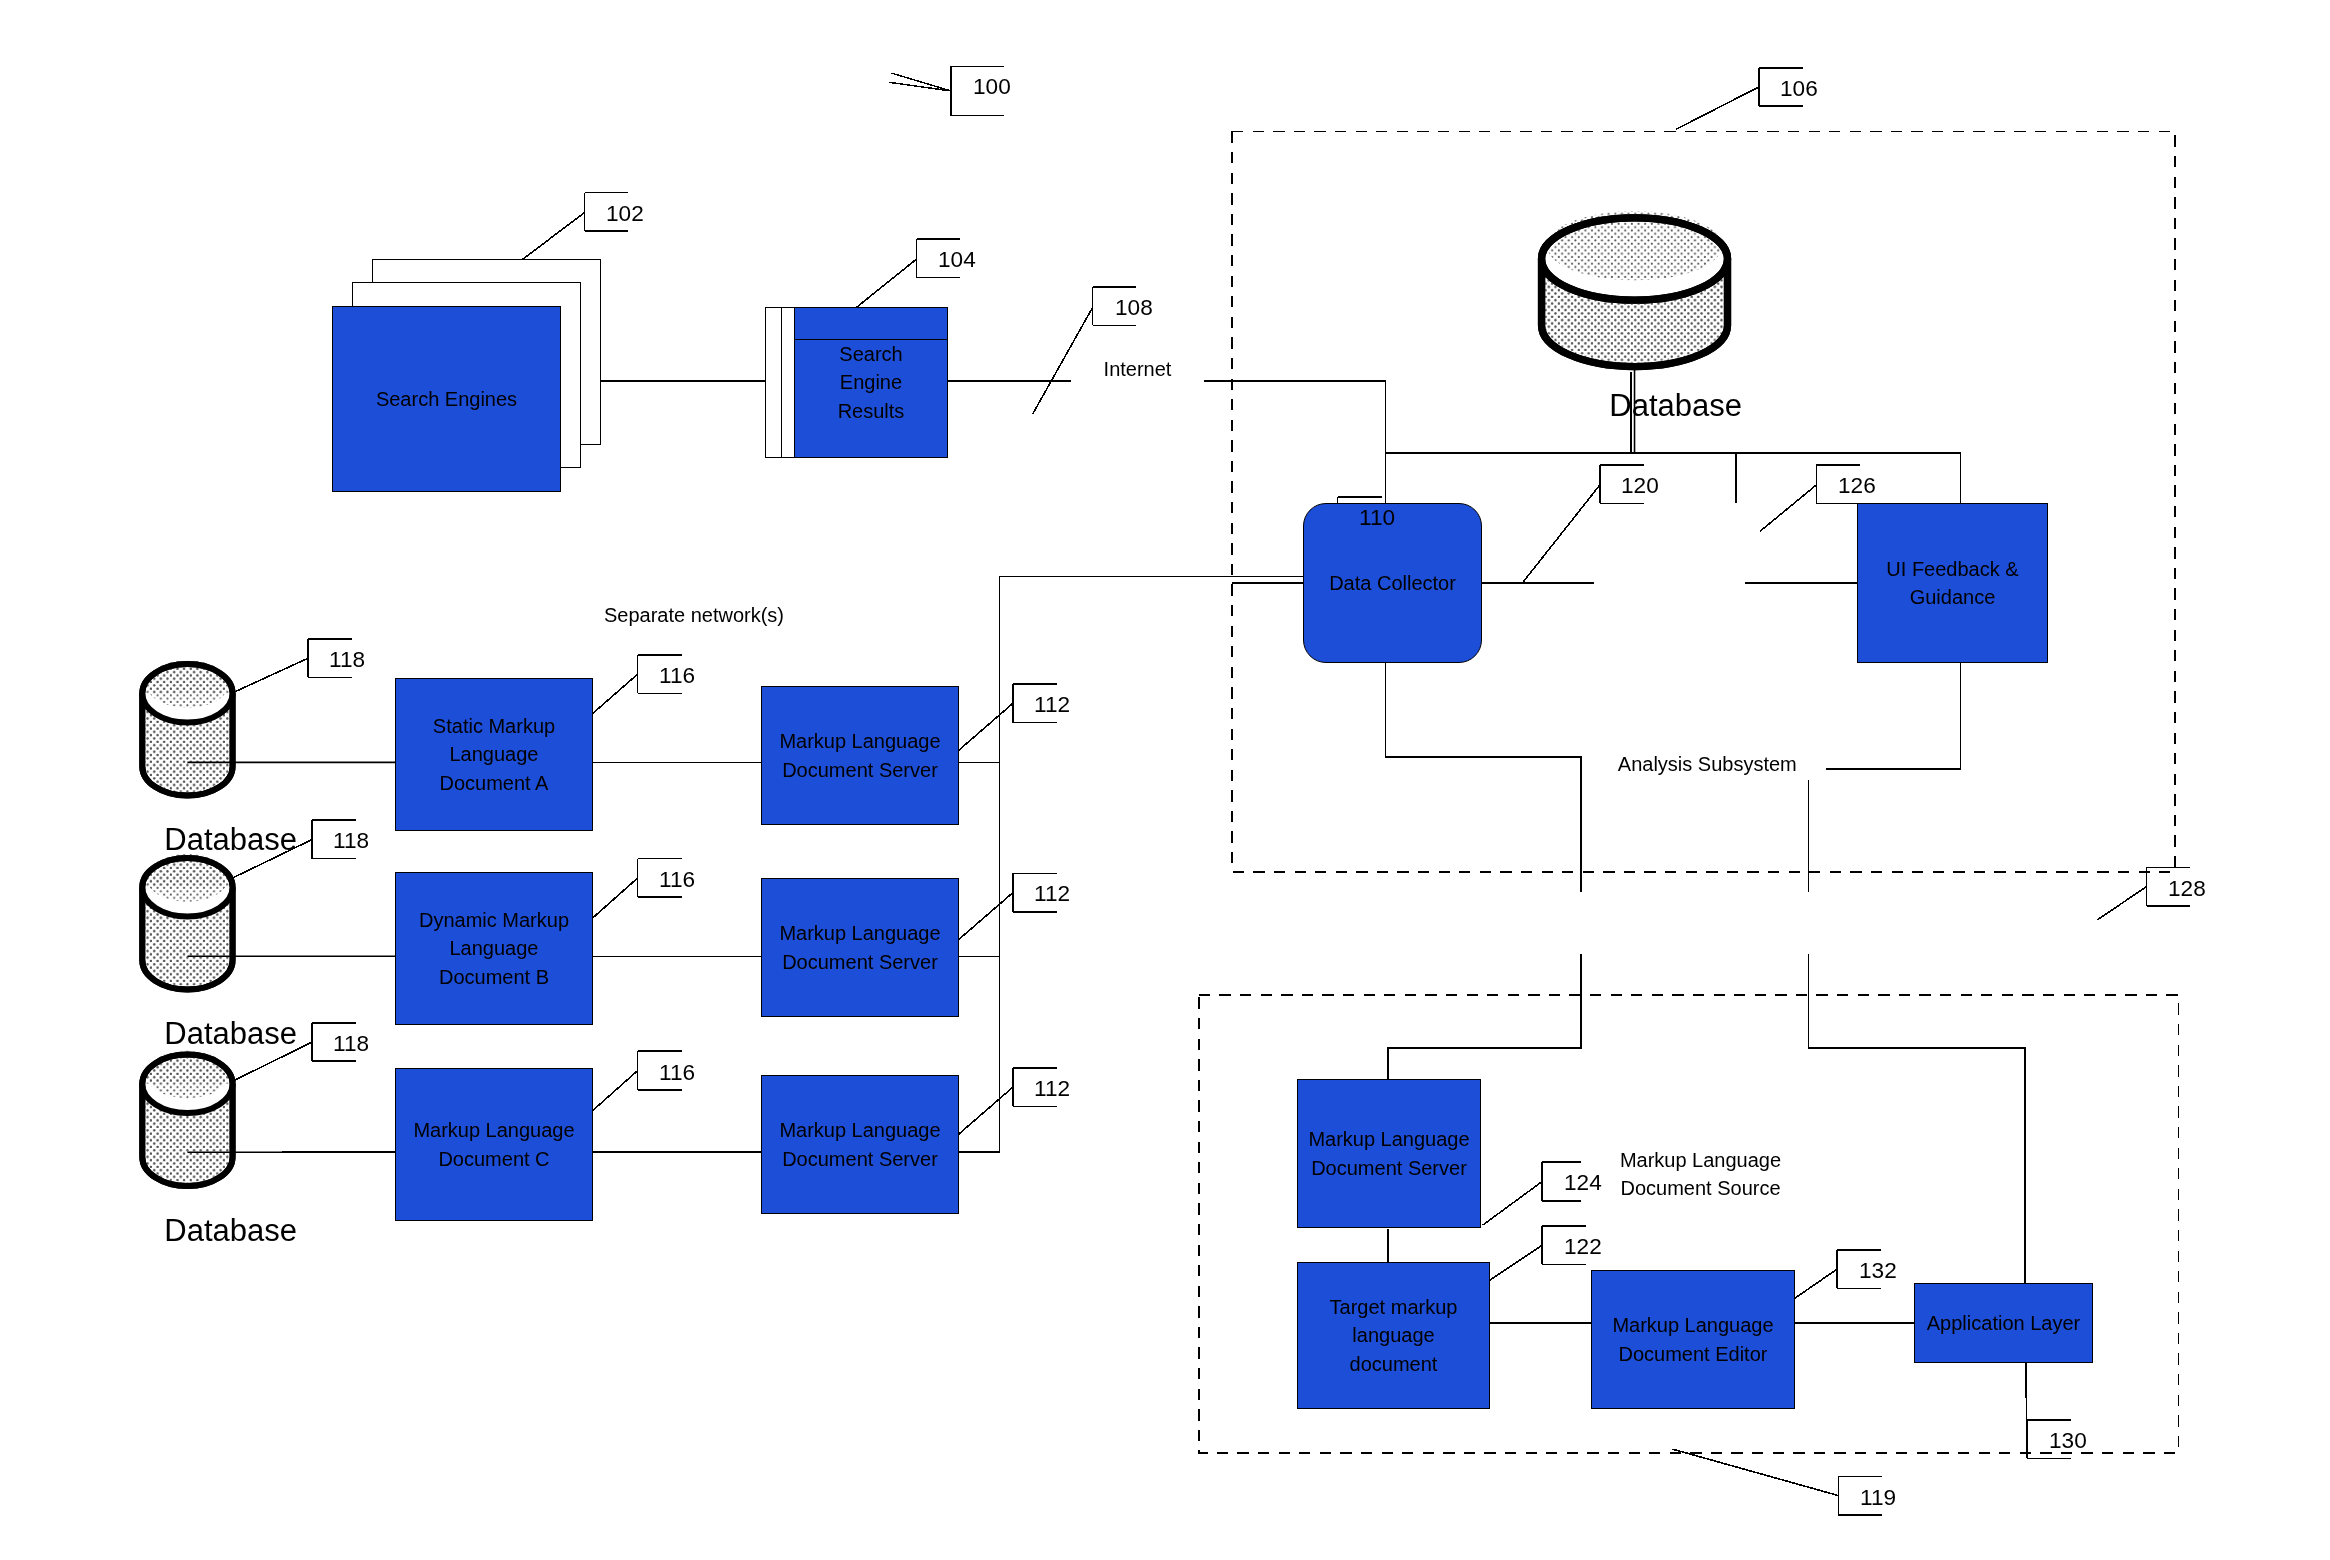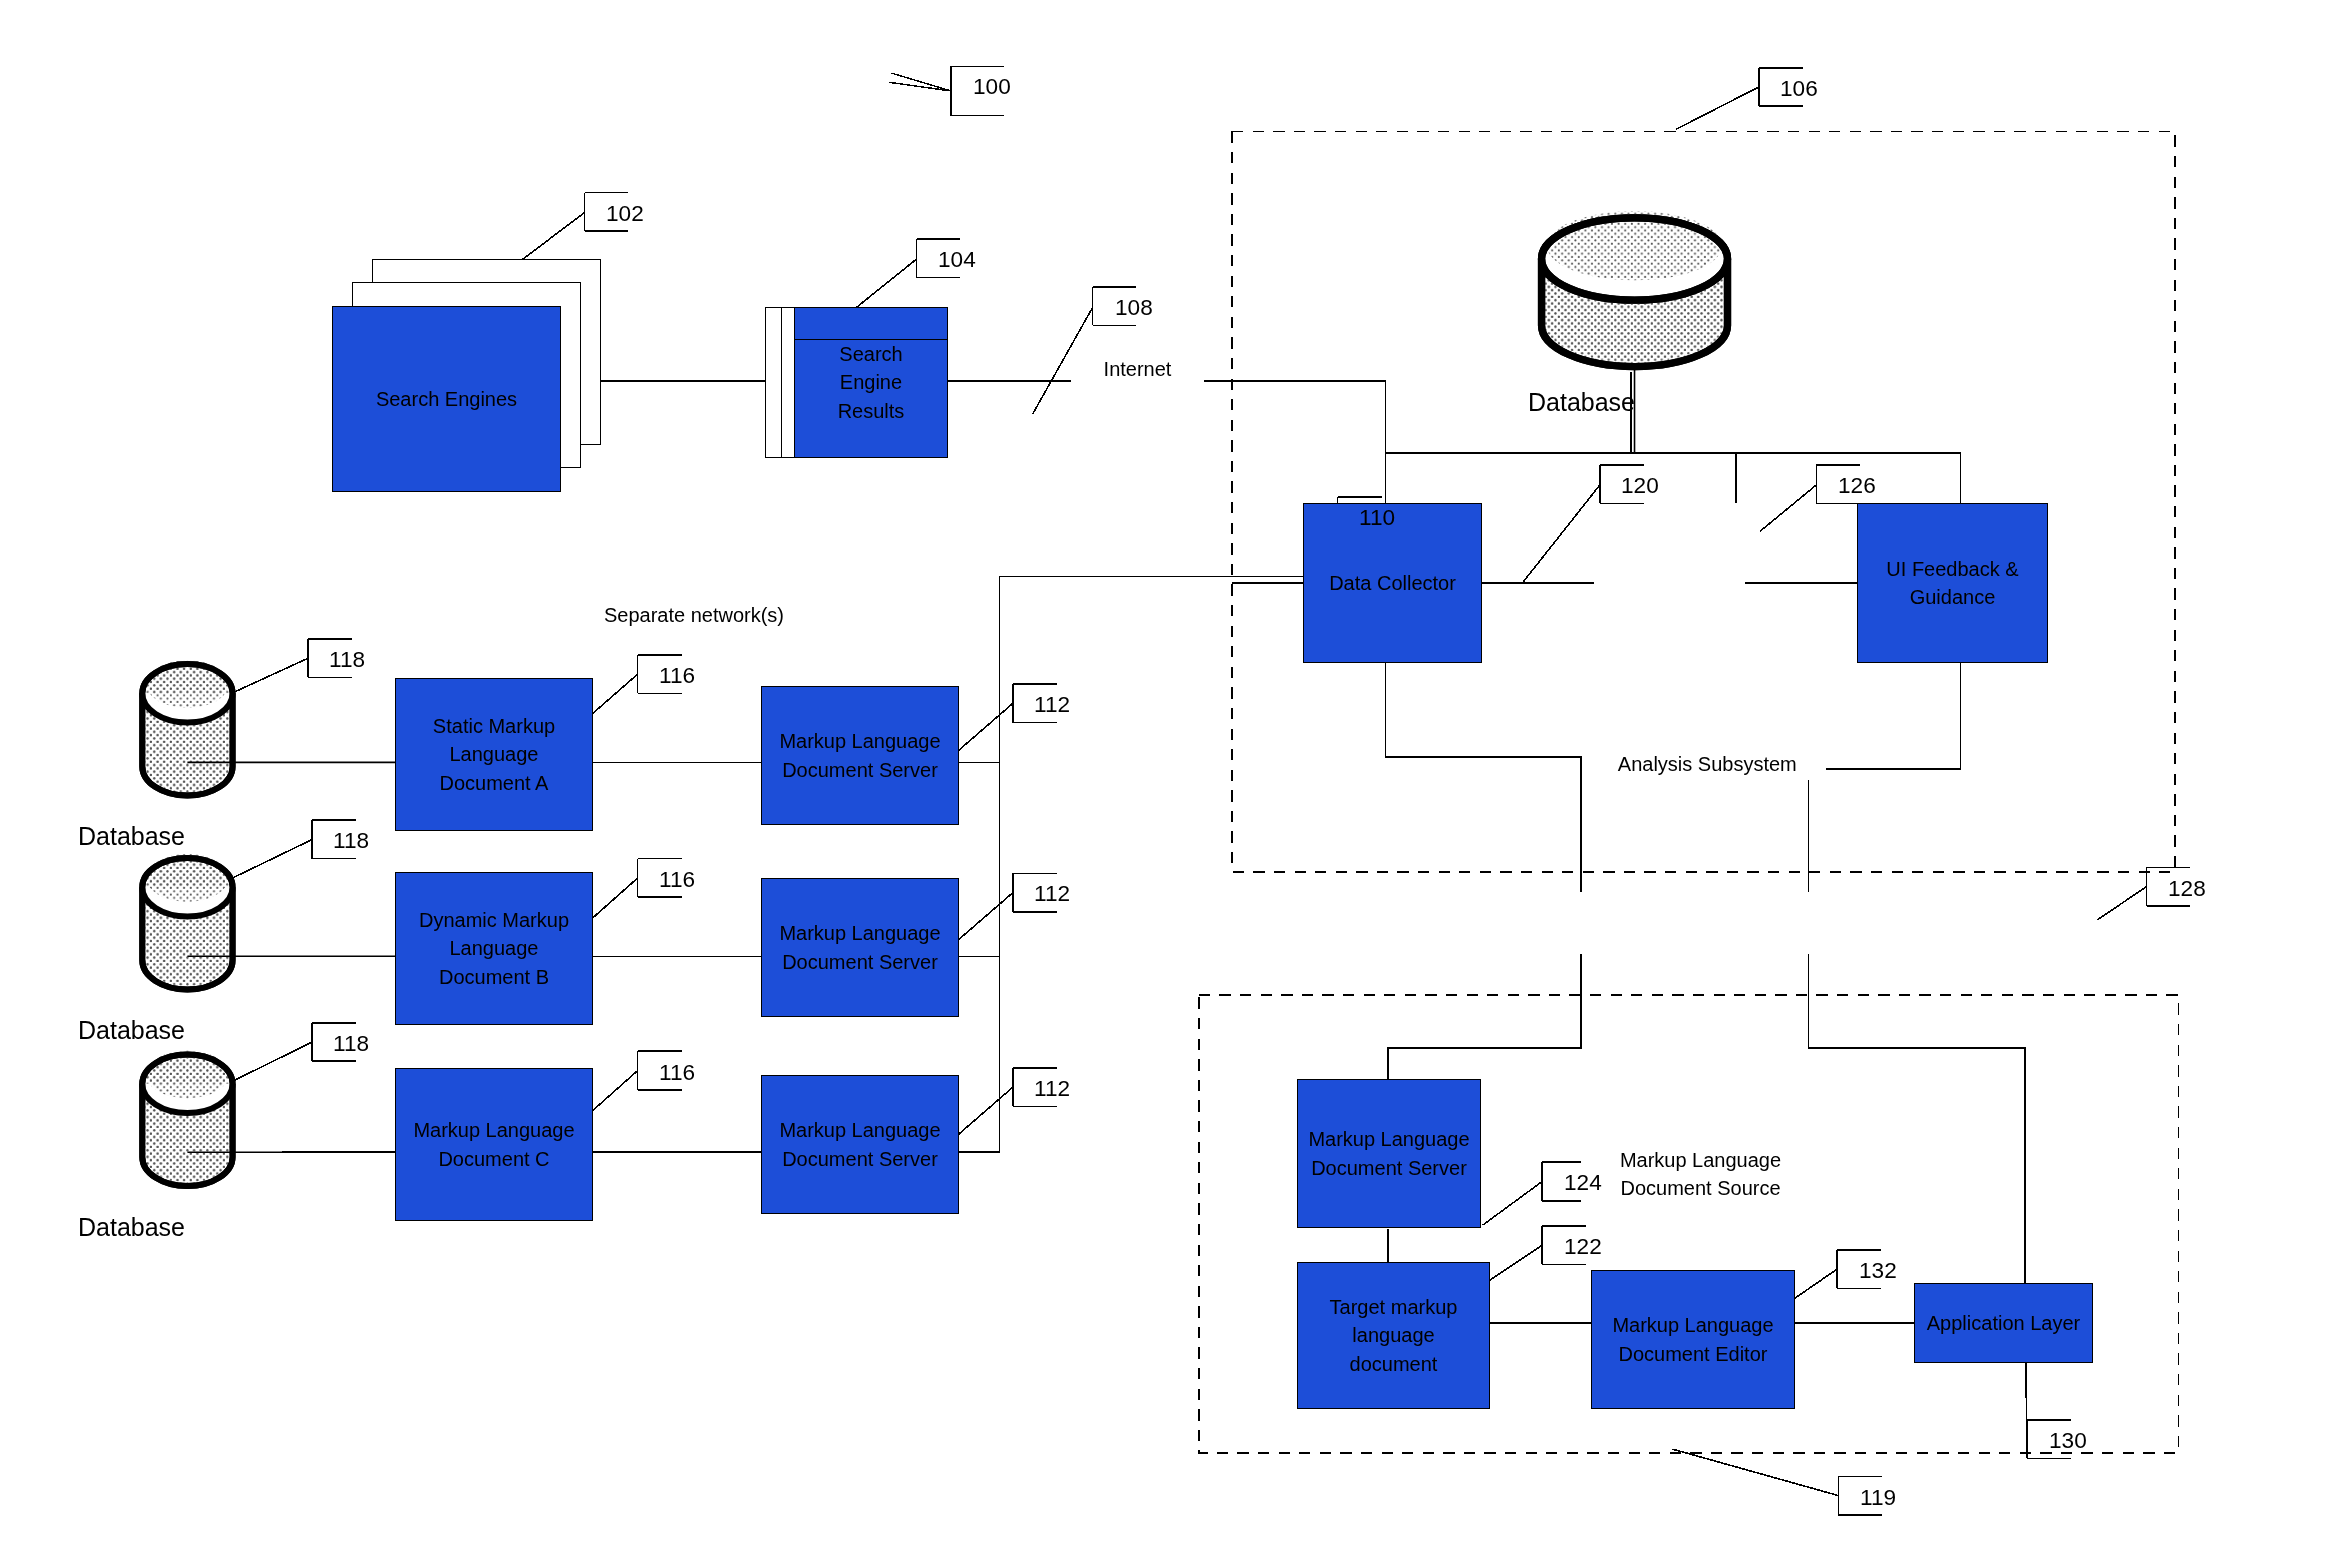--- a/index.html
+++ b/index.html
@@ -48,23 +48,23 @@
   }
   .reflabel {
     position: absolute;
     font-size: 22.6px;
     color: #000;
     text-align: left;
     white-space: nowrap;
   }
   .dblabel {
     position: absolute;
-    font-size: 25px;
+    font-size: 31px;
     color: #000;
-    text-align: left;
+    text-align: right;
     white-space: nowrap;
   }
   .stack {
     position: absolute;
     box-sizing: border-box;
     border: 1.3px solid #000;
     background: #fff;
   }
 </style>
 </head>
@@ -306,21 +306,21 @@
     <span style="white-space:pre-line;">Search
 Engine
 Results</span>
   </div>
   <div class="stack" style="left:794px; top:307px; width:154px; height:33px; border-width:1.3px; border-bottom-width:1.3px; border-top-width:1.3px; border-left:none; border-right:none; background:transparent;"></div>
 
   <div class="plainlabel" style="left:1071px; top:355px; width:133px;">Internet</div>
 
   <div class="dblabel" style="left:1528px; top:388px; width:214px;">Database</div>
 
-  <div class="nodebox" style="left:1303px; top:503px; width:179px; height:160px;">
+  <div class="nodebox" style="left:1303px; top:503px; width:179px; height:160px;border-radius:23px;">
     <span>Data Collector</span>
   </div>
 
 
   <div class="nodebox" style="left:1857px; top:503px; width:191px; height:160px;">
     <span style="white-space:pre-line;">UI Feedback &amp;
 Guidance</span>
   </div>
 
   <div class="plainlabel" style="left:1589px; top:749px; width:226px; padding:1.3px 5.3px;">Analysis Subsystem</div>

